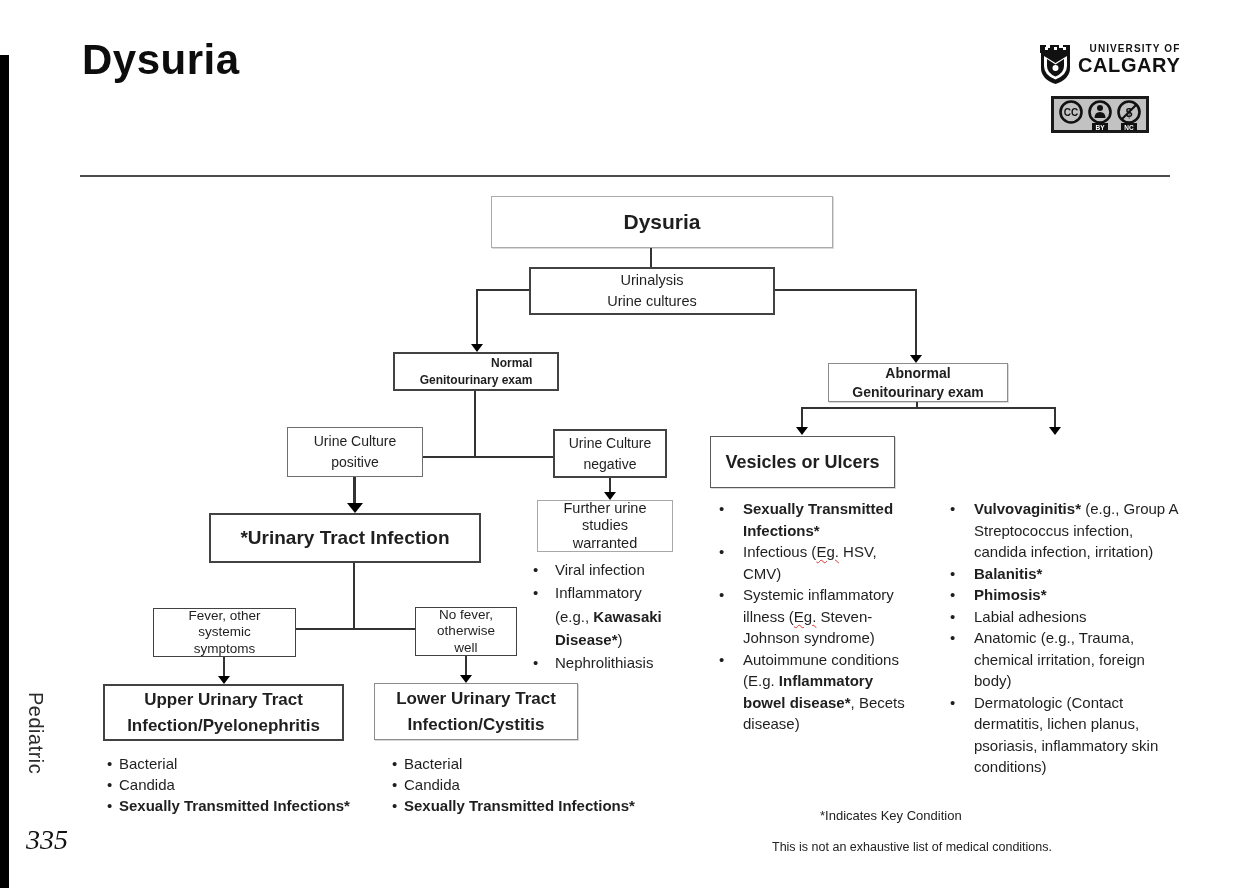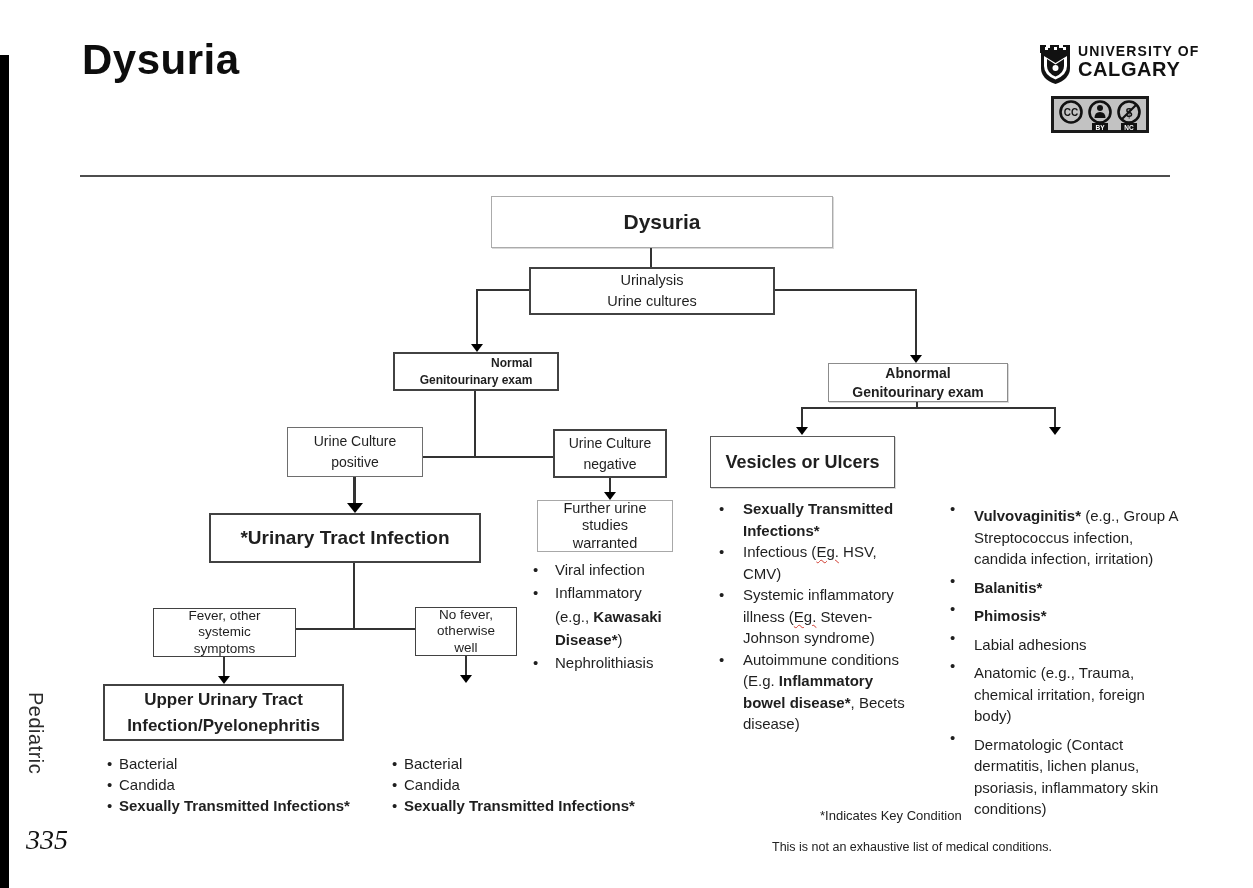--- a/index.html
+++ b/index.html
@@ -8,21 +8,21 @@
     font-family:"Liberation Sans","DejaVu Sans",sans-serif;color:#1f1f1f;
   }
   .leftbar{position:absolute;left:0;top:55px;width:9px;height:833px;background:#000;}
   .title{position:absolute;left:82px;top:36px;font-size:42px;font-weight:800;letter-spacing:.5px;color:#0d0d0d;}
   .divider{position:absolute;left:80px;top:175px;width:1090px;height:2px;background:#4d4d4d;}
 
   
   .logo{position:absolute;left:1039px;top:44px;display:flex;align-items:flex-start;}
   .logo .crest{width:33px;height:42px;}
   .logo .ltext{margin-left:6px;line-height:1;}
-  .logo .l1{font-size:14px;font-weight:700;letter-spacing:1.1px;color:#111;}
+  .logo .l1{font-size:10px;font-weight:700;letter-spacing:1.1px;color:#111;text-align:right;}
   .logo .l2{font-size:20px;font-weight:800;letter-spacing:.6px;color:#111;margin-top:1px;}
   .ccbadge{position:absolute;left:1051px;top:96px;}
 
   
   .box{position:absolute;background:#fff;border:2px solid #424242;display:flex;align-items:center;
        justify-content:center;text-align:center;white-space:pre-line;box-sizing:border-box;}
   .b-dysuria{left:491px;top:196px;width:342px;height:52px;font-size:21px;font-weight:700;border:1.5px solid #ababab;box-shadow:1px 1px 0 #d9d9d9;}
   .b-urinalysis{left:529px;top:267px;width:246px;height:48px;font-size:14.5px;line-height:1.45;}
   .b-normal{left:393px;top:352px;width:166px;height:39px;font-size:12px;font-weight:700;line-height:1.35;text-align:right;}
   .b-abnormal{left:828px;top:363px;width:180px;height:39px;font-size:14px;font-weight:700;line-height:1.35;border:1.5px solid #8c8c8c;box-shadow:1px 1px 0 #d9d9d9;}
@@ -50,21 +50,21 @@
   .hang .blt{width:24px;}
   .tight .blt{width:12px;}
   .bold{font-weight:700;}
   .sq{text-decoration:underline;text-decoration-style:wavy;text-decoration-color:#d03b2f;text-decoration-thickness:1px;text-underline-offset:2px;}
   .l-further{left:533px;top:558px;line-height:23.3px;}
   .l-further .ltx{width:120px;}
   .l-further .blt{width:22px;}
   .l-vesicles{left:719px;top:498px;line-height:21.5px;}
   .l-vesicles .ltx{width:170px;}
   .l-novesicles{left:950px;top:498px;line-height:21.5px;}
-  .l-novesicles .ltx{width:205px;margin-top:7px;}
+  .l-novesicles .ltx{width:205px;}
   .l-upper{left:107px;top:754px;line-height:20.8px;}
   .l-upper .ltx{width:260px;}
   .l-lower{left:392px;top:754px;line-height:20.8px;}
   .l-lower .ltx{width:270px;}
 
   
   .fn1{position:absolute;left:820px;top:808px;font-size:13px;color:#222;}
   .fn2{position:absolute;left:772px;top:840px;font-size:12.5px;color:#222;}
   .sidebar-label{position:absolute;left:24px;top:692px;writing-mode:vertical-rl;font-size:20px;color:#2b2b2b;letter-spacing:.5px;}
   .pagenum{position:absolute;left:26px;top:824px;font-family:"Liberation Serif","DejaVu Serif",serif;font-style:italic;font-weight:400;font-size:28px;color:#111;}
@@ -127,20 +127,22 @@
 studies
 warranted</div>
   <div class="box b-fever">Fever, other
 systemic
 symptoms</div>
   <div class="box b-nofever">No fever,
 otherwise
 well</div>
   <div class="box b-upper">Upper Urinary Tract
 Infection/Pyelonephritis</div>
+  <div class="box b-lower">Lower Urinary Tract
+Infection/Cystitis</div>
   <div class="box b-vesicles">Vesicles or Ulcers</div>
 
   <div class="ln" style="left:650px;top:248px;width:2px;height:19px;"></div>
   <div class="ln" style="left:477px;top:289px;width:52px;height:2px;"></div>
   <div class="ln" style="left:476px;top:289px;width:2px;height:56px;"></div>
   <div class="arr" style="left:471px;top:344px;"></div>
   <div class="ln" style="left:775px;top:289px;width:142px;height:2px;"></div>
   <div class="ln" style="left:915px;top:289px;width:2px;height:67px;"></div>
   <div class="arr" style="left:910px;top:355px;"></div>
   <div class="ln" style="left:474px;top:391px;width:2px;height:67px;"></div>

